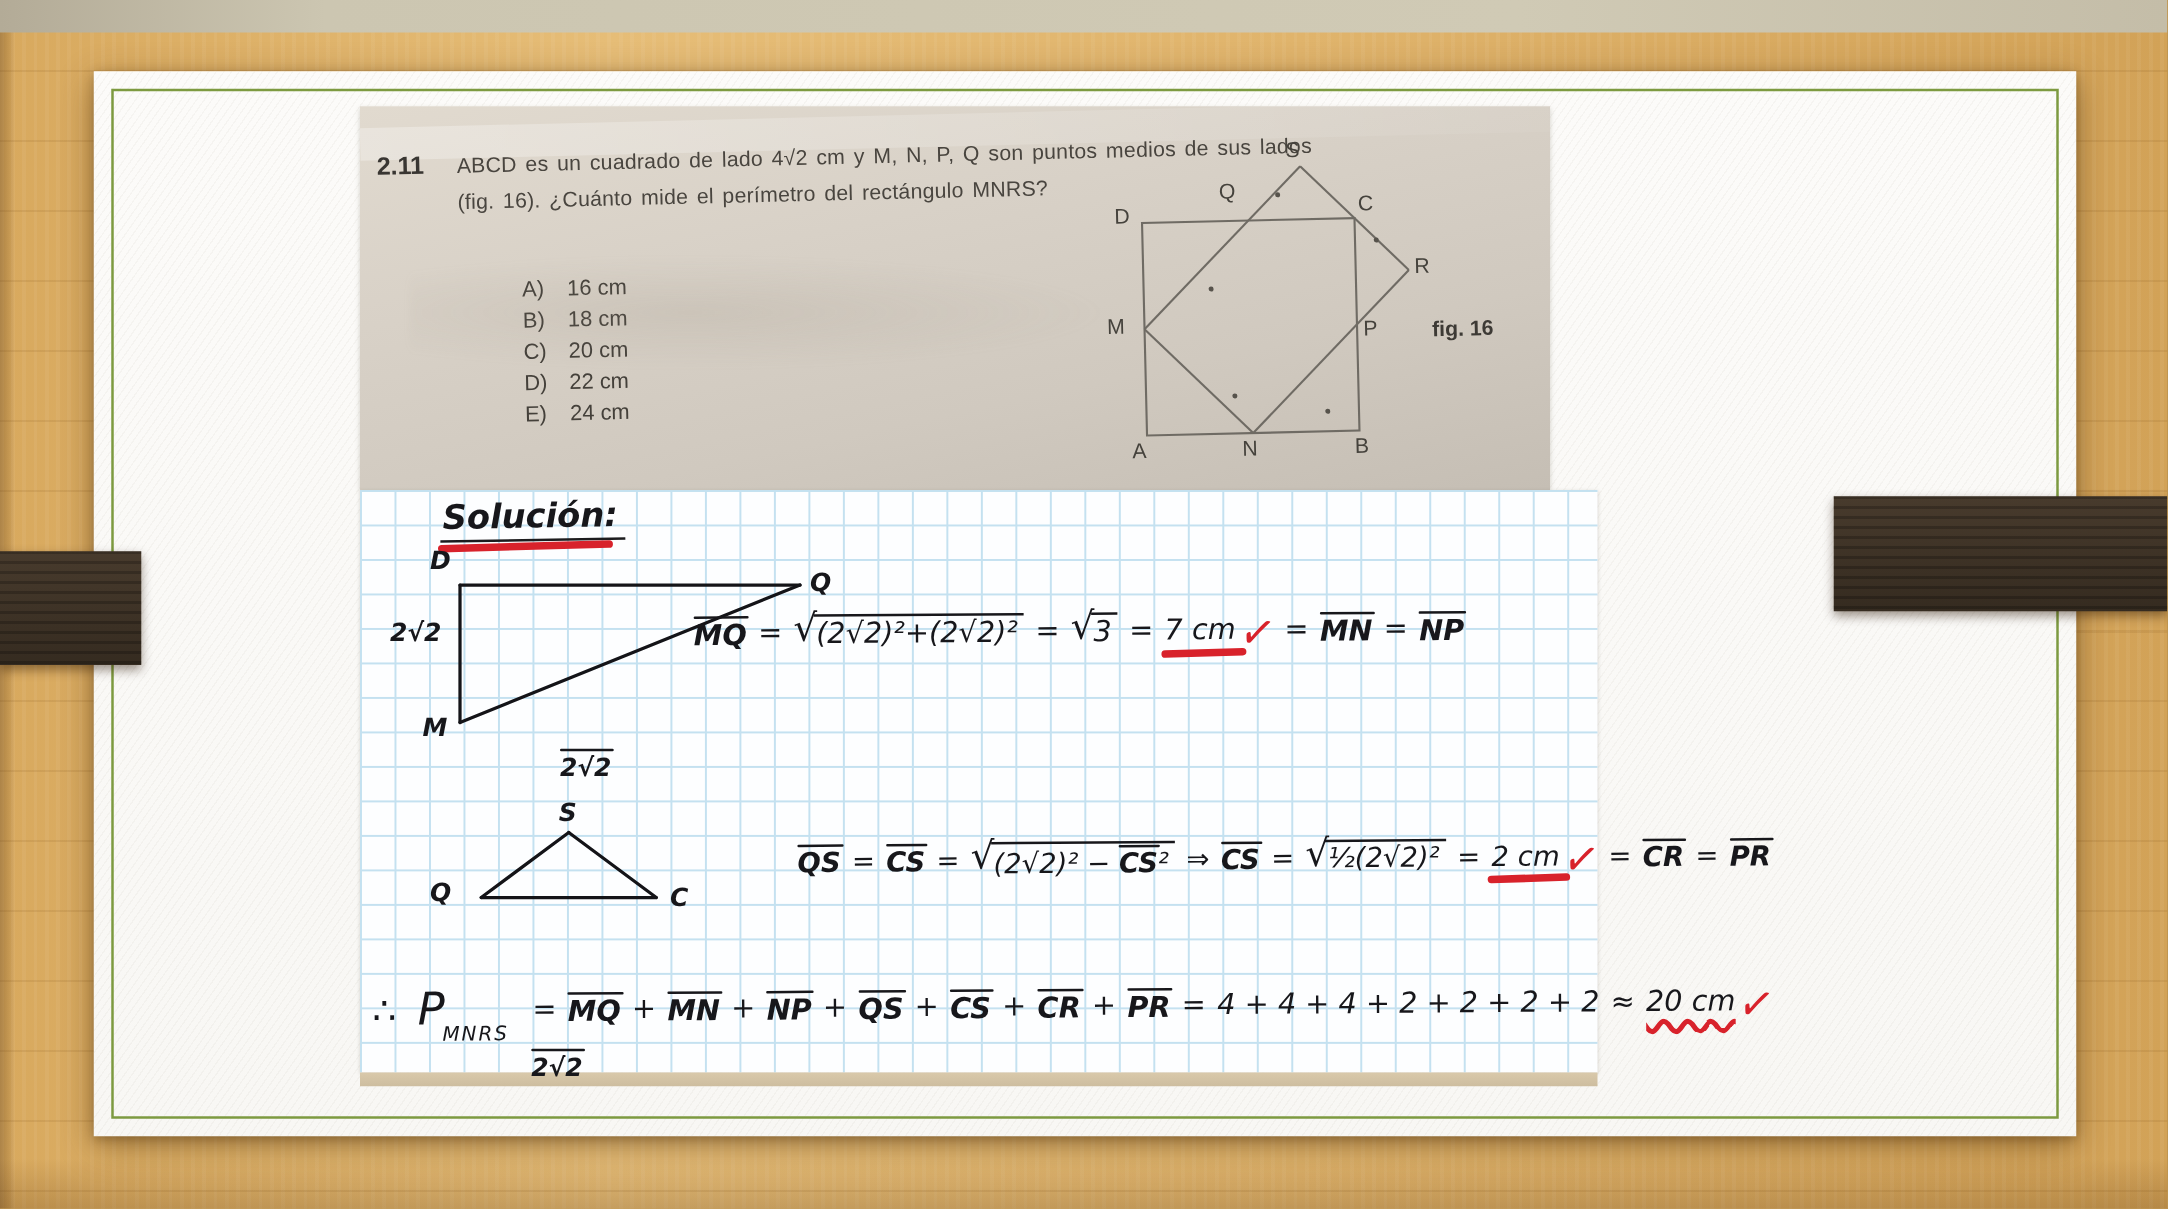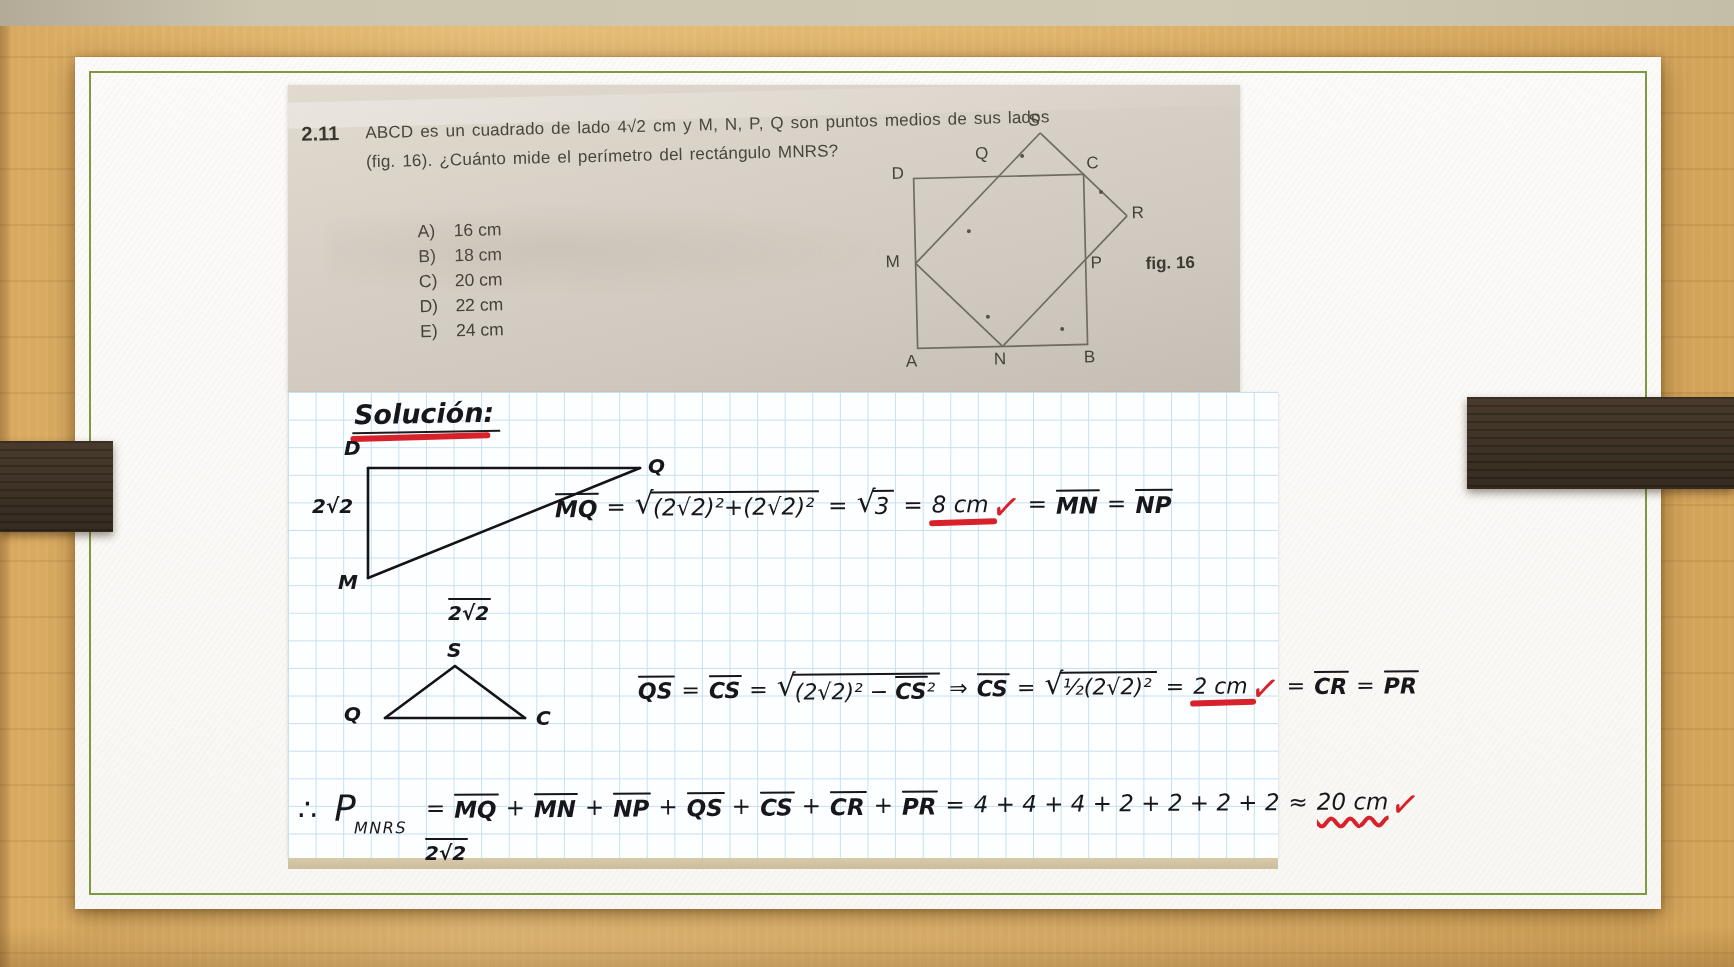--- a/index.html
+++ b/index.html
@@ -192,21 +192,21 @@
       <span class="sqrt">
           <span class="rt">√</span>
           <span class="rad">(2√2)²+(2√2)²</span>
         </span>
       <span>=</span>
       <span class="sqrt">
           <span class="rt">√</span>
           <span class="rad">3</span>
         </span>
       <span>=</span>
-      <span class="red-underline">8 cm</span>
+      <span class="red-underline">7 cm</span>
       <span class="red-check">✓</span>
       <span>=</span>
       <span class="seg">MN</span>
       <span>=</span>
       <span class="seg">NP</span>
     </div>
 
     <div class="tri-svg" style="left:255px;top:583px;width:260px;height:110px;">
       <svg width="260" height="110" viewBox="0 0 260 110">
         <path d="M125 26 L55 78" style="stroke:#141418;stroke-width:2.6;fill:none;stroke-linecap:round;"></path>

